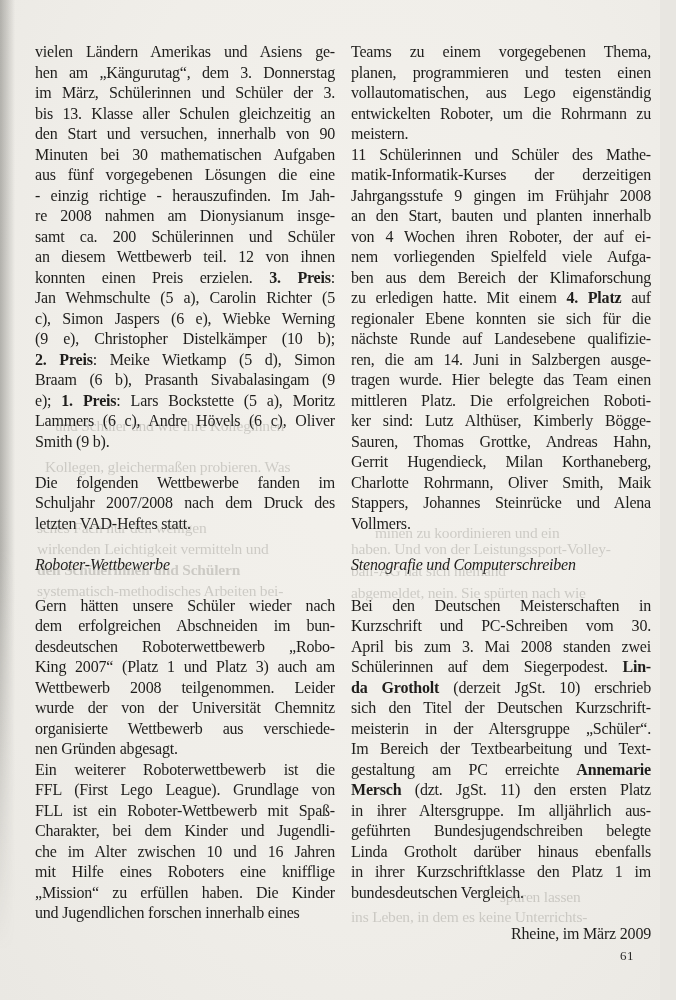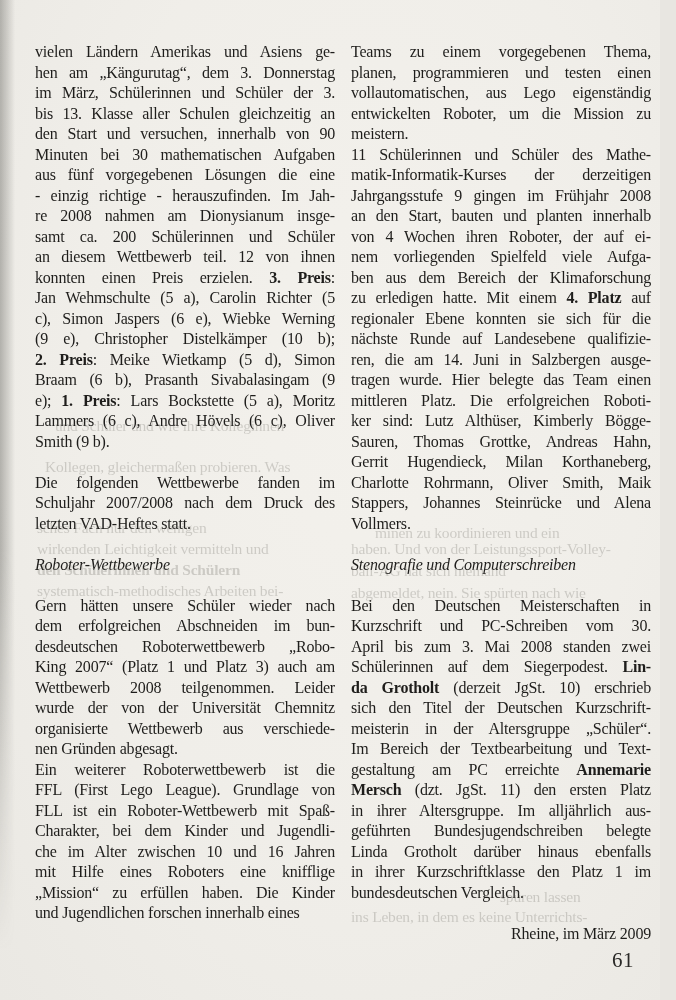--- a/index.html
+++ b/index.html
@@ -35,21 +35,21 @@
     text-align-last:justify;
     white-space:nowrap;
   }
   .ln b{font-weight:bold;}
   .ln.last{text-align-last:left;}
   .gap{height:20.5px;}
   .heading .ln{font-style:italic;text-align-last:left;}
   .signoff .ln{text-align-last:right;}
   .page-number{
     position:absolute;top:948px;right:26px;
-    font-size:21px;color:#2a2927;letter-spacing:0.5px;
+    font-size:13px;color:#2a2927;letter-spacing:0.5px;
   }
   .bleed{
     position:absolute;
     font-size:15.5px;
     color:#6f6d66;
     opacity:0.28;
     filter:blur(0.5px);
     letter-spacing:-0.2px;
     white-space:nowrap;
   }
@@ -114,21 +114,21 @@
           <div class="ln"><span>mit Hilfe eines Roboters eine knifflige</span></div>
           <div class="ln"><span>„Mission“ zu erfüllen haben. Die Kinder</span></div>
           <div class="ln last"><span>und Jugendlichen forschen innerhalb eines</span></div>
         </div>
       </div>
     <div class="col">
         <div class="para">
           <div class="ln"><span>Teams zu einem vorgegebenen Thema,</span></div>
           <div class="ln"><span>planen, programmieren und testen einen</span></div>
           <div class="ln"><span>vollautomatischen, aus Lego eigenständig</span></div>
-          <div class="ln"><span>entwickelten Roboter, um die Mission zu</span></div>
+          <div class="ln"><span>entwickelten Roboter, um die Rohrmann zu</span></div>
           <div class="ln last"><span>meistern.</span></div>
         </div>
         <div class="para">
           <div class="ln"><span>11 Schülerinnen und Schüler des Mathe-</span></div>
           <div class="ln"><span>matik-Informatik-Kurses der derzeitigen</span></div>
           <div class="ln"><span>Jahrgangsstufe 9 gingen im Frühjahr 2008</span></div>
           <div class="ln"><span>an den Start, bauten und planten innerhalb</span></div>
           <div class="ln"><span>von 4 Wochen ihren Roboter, der auf ei-</span></div>
           <div class="ln"><span>nem vorliegenden Spielfeld viele Aufga-</span></div>
           <div class="ln"><span>ben aus dem Bereich der Klimaforschung</span></div>

